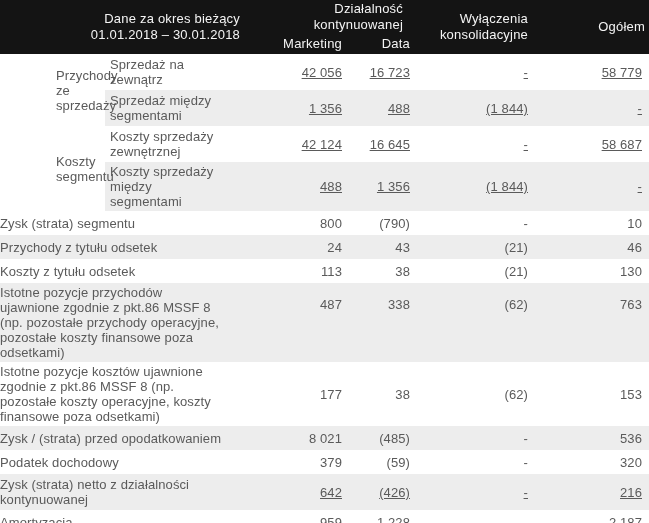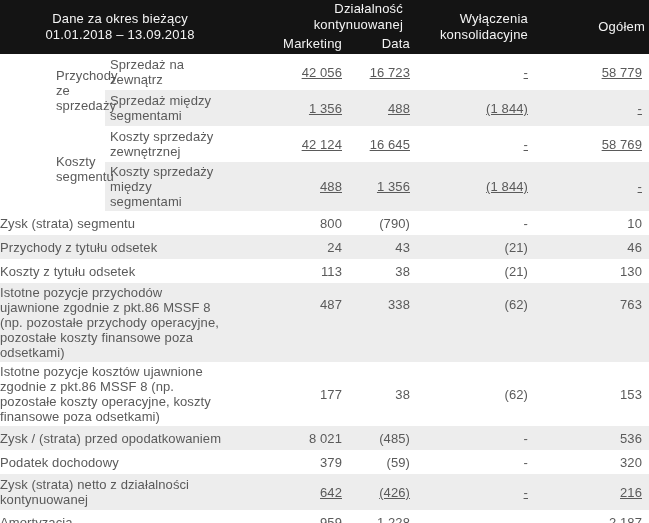--- a/index.html
+++ b/index.html
@@ -25,21 +25,21 @@
     color: #f4f4f4;
     font-weight: 400;
     font-size: 13px;
     line-height: 16px;
     padding: 0;
     letter-spacing: 0.2px;
   }
   thead tr.head-top th { height: 34px; }
   thead tr.head-sub th { height: 20px; }
   th.period-cell {
-    text-align: center;
+    text-align: right;
     vertical-align: middle;
   }
   th.continuing-cell {
     text-align: right;
     vertical-align: middle;
     padding-right: 7px;
   }
   th.continuing-cell .wrap {
     display: inline-block;
     max-width: 110px;
@@ -102,21 +102,21 @@
       <col style="width:135px">
       <col style="width:102px">
       <col style="width:68px">
       <col style="width:118px">
       <col style="width:121px">
     </colgroup>
     <thead>
       <tr class="head-top">
         <th class="period-cell" colspan="2" rowspan="2">
           <div>Dane za okres bieżący</div>
-          <div>01.01.2018 – 13.09.2018</div>
+          <div>01.01.2018 – 30.01.2018</div>
         </th>
         <th class="continuing-cell" colspan="2">
           <span class="wrap">Działalność kontynuowanej</span>
         </th>
         <th class="eliminations-cell" rowspan="2">
           <span class="wrap">Wyłączenia konsolidacyjne</span>
         </th>
         <th class="total-cell" rowspan="2">
           <span>Ogółem</span>
         </th>
@@ -141,21 +141,21 @@
         <td class="val">488</td>
         <td class="val">(1 844)</td>
         <td class="val total">-</td>
       </tr>
       <tr class="h2line">
         <td class="group-cell" rowspan="2"><span class="wrap">Koszty segmentu</span></td>
         <td class="sub-cell"><span class="wrap">Koszty sprzedaży zewnętrznej</span></td>
         <td class="val">42 124</td>
         <td class="val">16 645</td>
         <td class="val">-</td>
-        <td class="val total">58 769</td>
+        <td class="val total">58 687</td>
       </tr>
       <tr class="h2line stripe">
         <td class="sub-cell"><span class="wrap">Koszty sprzedaży między segmentami</span></td>
         <td class="val">488</td>
         <td class="val">1 356</td>
         <td class="val">(1 844)</td>
         <td class="val total">-</td>
       </tr>
       <tr class="h1line">
         <td class="label-cell" colspan="2"><span class="wrap">Zysk (strata) segmentu</span></td>

